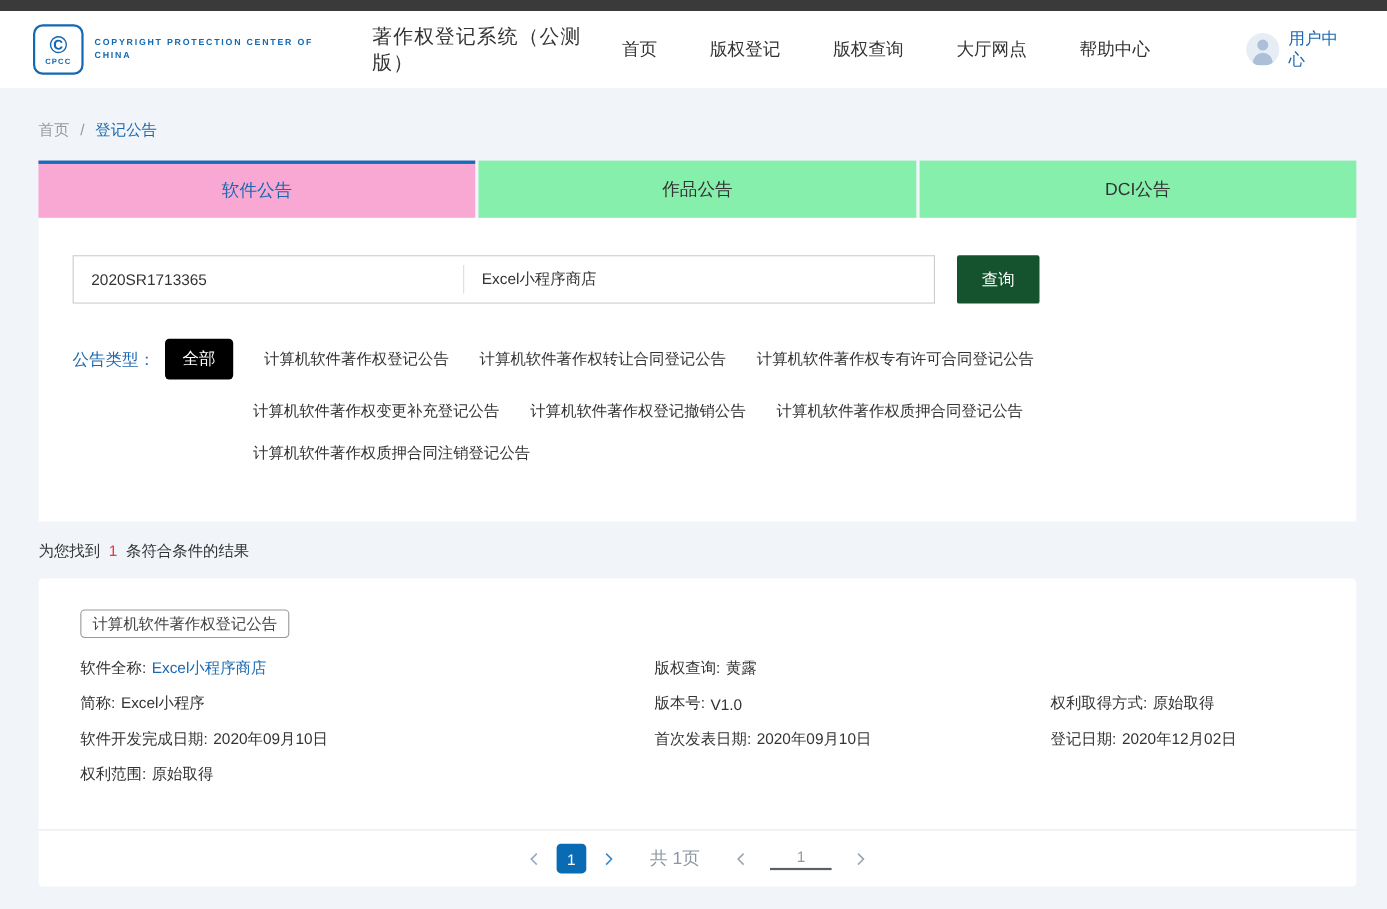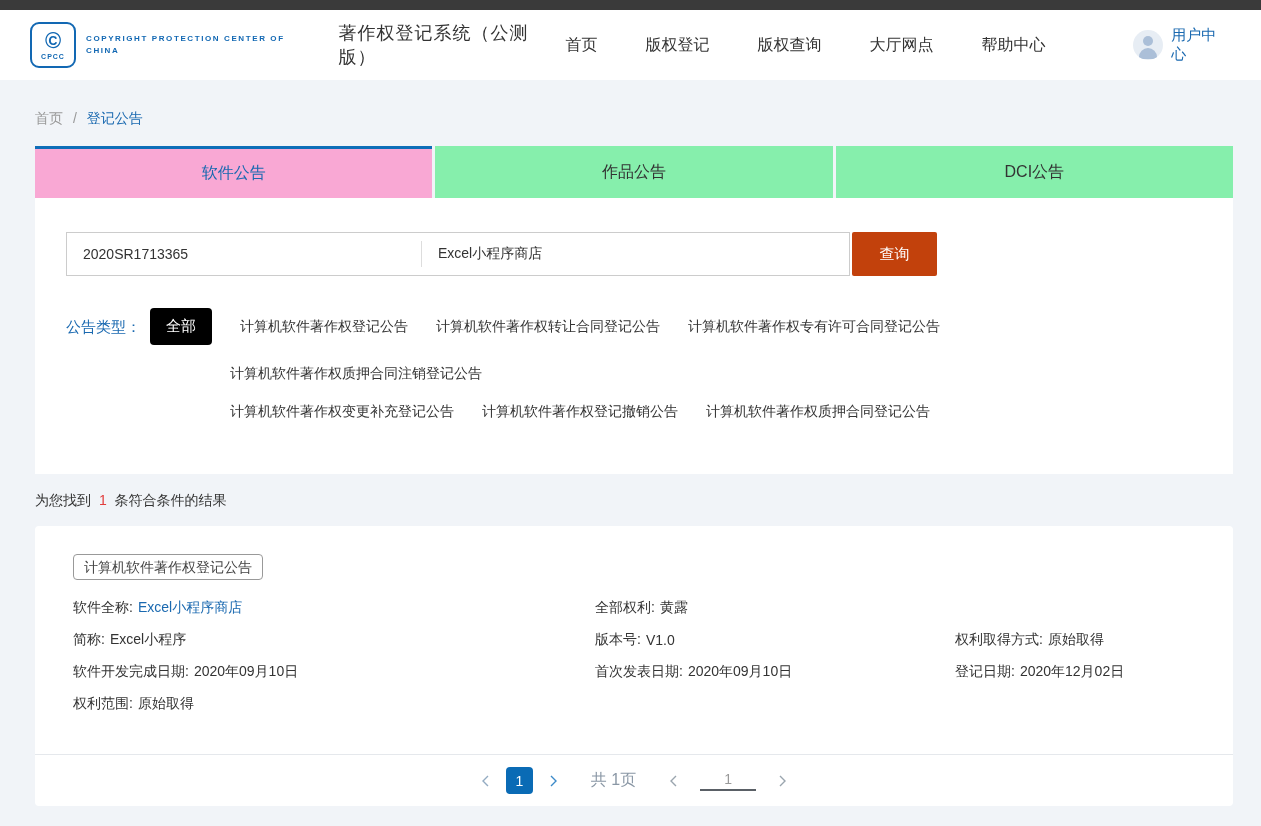--- a/index.html
+++ b/index.html
@@ -63,21 +63,21 @@
     display:flex; align-items:center;
   }
   .search-input {
     border:none; outline:none; height:100%; font-size:14px; color:#333;
     padding:0 16px; font-family:inherit; background:transparent;
   }
   .search-input.first { width:354px; }
   .search-input.second { flex:1; }
   .search-divider { width:1px; height:26px; background:#ddd; }
   .search-btn {
-    width:85px; height:44px; margin-left:2px; background:#c2410c; color:#fff;
+    width:75px; height:44px; margin-left:20px; background:#14532d; color:#fff;
     border:none; font-size:15px; cursor:pointer; font-family:inherit; border-radius:2px;
   }
 
   
   .filters { display:flex; margin-top:32px; }
   .filters-label { color:#1a69b0; font-size:15px; width:84px; padding-top:10px; flex:0 0 auto; }
   .filter-rows { display:flex; flex-direction:column; }
   .filter-row { display:flex; align-items:center; gap:28px; margin-bottom:20px; }
   .filter-row.indent { margin-left:80px; }
   .tag-all {
@@ -190,27 +190,27 @@
       <div class="filters">
         <div class="filters-label">公告类型：</div>
         <div class="filter-rows">
           <div class="filter-row">
             <button class="tag-all">全部</button>
             <span class="filter-opt">计算机软件著作权登记公告</span>
             <span class="filter-opt">计算机软件著作权转让合同登记公告</span>
             <span class="filter-opt">计算机软件著作权专有许可合同登记公告</span>
           </div>
           <div class="filter-row indent">
-            <span class="filter-opt">计算机软件著作权质押合同注销登记公告</span>
-          </div>
-          <div class="filter-row indent">
             <span class="filter-opt">计算机软件著作权变更补充登记公告</span>
             <span class="filter-opt">计算机软件著作权登记撤销公告</span>
             <span class="filter-opt">计算机软件著作权质押合同登记公告</span>
           </div>
+          <div class="filter-row indent">
+            <span class="filter-opt">计算机软件著作权质押合同注销登记公告</span>
+          </div>
         </div>
       </div>
     </div>
 
     <div class="result-summary" style="margin-left:-35px;">
       <span>为您找到</span>
       <span class="result-count">1</span>
       <span>条符合条件的结果</span>
     </div>
   </div>
@@ -219,21 +219,21 @@
     <div class="card-head">
       <span class="badge">计算机软件著作权登记公告</span>
     </div>
 
     <div class="fields">
       <div class="field">
         <span class="lbl">软件全称:</span>
         <span class="val link">Excel小程序商店</span>
       </div>
       <div class="field">
-        <span class="lbl">全部权利:</span>
+        <span class="lbl">版权查询:</span>
         <span class="val">黄露</span>
       </div>
       <div class="field"></div>
       <div class="field">
         <span class="lbl">简称:</span>
         <span class="val">Excel小程序</span>
       </div>
       <div class="field">
         <span class="lbl">版本号:</span>
         <span class="val">V1.0</span>

